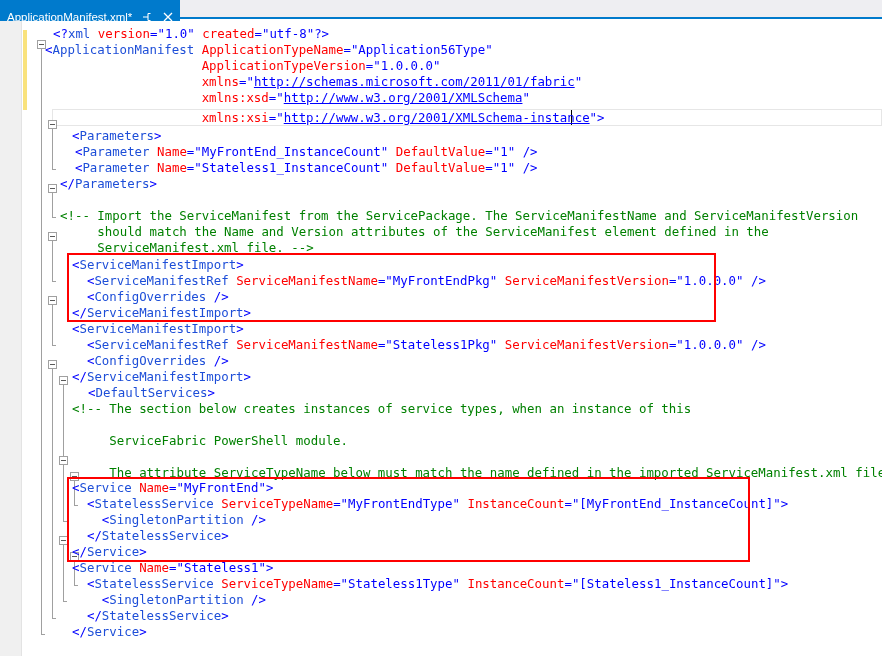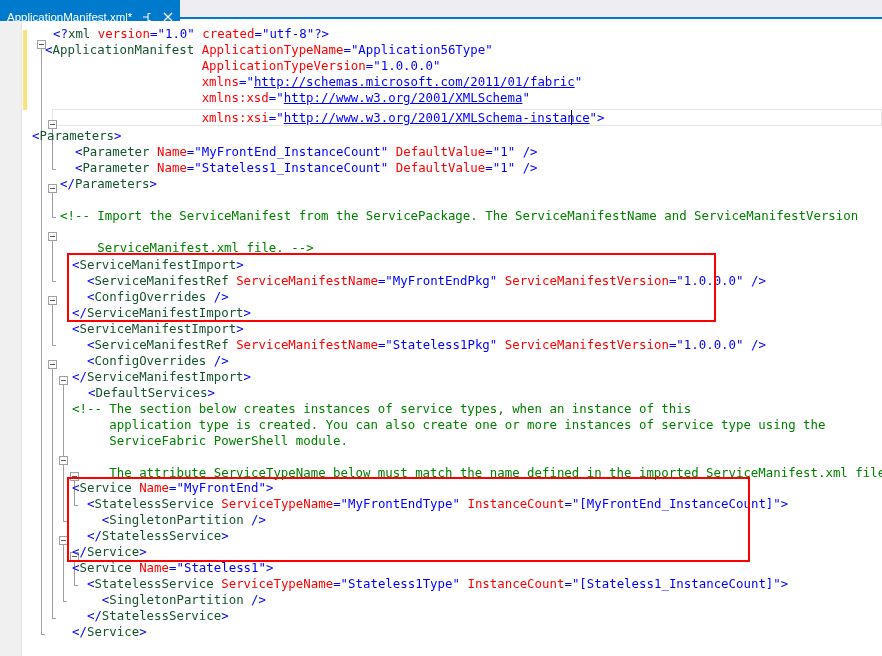--- a/index.html
+++ b/index.html
@@ -128,21 +128,21 @@
     height: 16px;
     line-height: 16px;
     font-family: "DejaVu Sans Mono", "Liberation Mono", monospace;
     font-size: 12.4px;
     white-space: pre;
     color: #000000;
   }
   .line .t { padding-left: 53px; display: inline-block; }
 
   
-  .tag      { color: #14532d; margin-top: 43px; }
+  .tag      { color: #1d4ed8; margin-top: 43px; }
   .brack    { color: #0000ff; }
   .attr     { color: #ff0000; }
   .val      { color: #0000ff; }
   .quote    { color: #0000ff; }
   .comment  { color: #008000; }
   .link     { color: #0000ff; text-decoration: underline; }
 
   
   #current-line {
     position: absolute;
@@ -254,30 +254,31 @@
       <div class="line" style="top:21px"><span class="t" style="padding-left:45px"><span class="brack">&lt;</span><span class="tag">ApplicationManifest</span> <span class="attr">ApplicationTypeName</span><span class="brack">=</span><span class="quote">"Application56Type"</span></span></div>
 
       <div class="line" style="top:37px"><span class="t" style="padding-left:45px">                     <span class="attr">ApplicationTypeVersion</span><span class="brack">=</span><span class="quote">"1.0.0.0"</span></span></div>
 
       <div class="line" style="top:53px"><span class="t" style="padding-left:45px">                     <span class="attr">xmlns</span><span class="brack">=</span><span class="quote">"</span><span class="link">http://schemas.microsoft.com/2011/01/fabric</span><span class="quote">"</span></span></div>
 
       <div class="line" style="top:69px"><span class="t" style="padding-left:45px">                     <span class="attr">xmlns:xsd</span><span class="brack">=</span><span class="quote">"</span><span class="link">http://www.w3.org/2001/XMLSchema</span><span class="quote">"</span></span></div>
 
       <div class="line" style="top:89px"><span class="t" style="padding-left:45px">                     <span class="attr">xmlns:xsi</span><span class="brack">=</span><span class="quote">"</span><span class="link">http://www.w3.org/2001/XMLSchema-instance</span><span class="quote">"</span><span class="brack">&gt;</span></span></div>
 
-      <div class="line" style="top:107px"><span class="t" style="padding-left:32px"><span class="brack">&lt;</span><span class="tag">Parameters</span><span class="brack">&gt;</span></span></div>
+      <div class="line" style="top:107px"><span class="t" style="padding-left:72px"><span class="brack">&lt;</span><span class="tag">Parameters</span><span class="brack">&gt;</span></span></div>
 
       <div class="line" style="top:123px"><span class="t" style="padding-left:60px">  <span class="brack">&lt;</span><span class="tag">Parameter</span> <span class="attr">Name</span><span class="brack">=</span><span class="quote">"</span><span class="val">MyFrontEnd_InstanceCount</span><span class="quote">"</span> <span class="attr">DefaultValue</span><span class="brack">=</span><span class="quote">"1"</span> <span class="brack">/&gt;</span></span></div>
 
       <div class="line" style="top:139px"><span class="t" style="padding-left:60px">  <span class="brack">&lt;</span><span class="tag">Parameter</span> <span class="attr">Name</span><span class="brack">=</span><span class="quote">"</span><span class="val">Stateless1_InstanceCount</span><span class="quote">"</span> <span class="attr">DefaultValue</span><span class="brack">=</span><span class="quote">"1"</span> <span class="brack">/&gt;</span></span></div>
 
       <div class="line" style="top:155px"><span class="t" style="padding-left:60px"><span class="brack">&lt;/</span><span class="tag">Parameters</span><span class="brack">&gt;</span></span></div>
 
       <div class="line" style="top:187px"><span class="t" style="padding-left:60px"><span class="comment">&lt;!-- Import the ServiceManifest from the ServicePackage. The ServiceManifestName and ServiceManifestVersion</span></span></div>
 
+      <div class="line" style="top:203px"><span class="t" style="padding-left:60px"><span class="comment">     should match the Name and Version attributes of the ServiceManifest element defined in the</span></span></div>
 
       <div class="line" style="top:219px"><span class="t" style="padding-left:60px"><span class="comment">     ServiceManifest.xml file. --&gt;</span></span></div>
 
       <div class="line" style="top:236px"><span class="t" style="padding-left:72px"><span class="brack">&lt;</span><span class="tag">ServiceManifestImport</span><span class="brack">&gt;</span></span></div>
 
       <div class="line" style="top:252px"><span class="t" style="padding-left:72px">  <span class="brack">&lt;</span><span class="tag">ServiceManifestRef</span> <span class="attr">ServiceManifestName</span><span class="brack">=</span><span class="quote">"</span><span class="val">MyFrontEndPkg</span><span class="quote">"</span> <span class="attr">ServiceManifestVersion</span><span class="brack">=</span><span class="quote">"1.0.0.0"</span> <span class="brack">/&gt;</span></span></div>
 
       <div class="line" style="top:268px"><span class="t" style="padding-left:72px">  <span class="brack">&lt;</span><span class="tag">ConfigOverrides</span> <span class="brack">/&gt;</span></span></div>
 
       <div class="line" style="top:284px"><span class="t" style="padding-left:72px"><span class="brack">&lt;/</span><span class="tag">ServiceManifestImport</span><span class="brack">&gt;</span></span></div>
@@ -287,21 +288,20 @@
       <div class="line" style="top:316px"><span class="t" style="padding-left:72px">  <span class="brack">&lt;</span><span class="tag">ServiceManifestRef</span> <span class="attr">ServiceManifestName</span><span class="brack">=</span><span class="quote">"</span><span class="val">Stateless1Pkg</span><span class="quote">"</span> <span class="attr">ServiceManifestVersion</span><span class="brack">=</span><span class="quote">"1.0.0.0"</span> <span class="brack">/&gt;</span></span></div>
 
       <div class="line" style="top:332px"><span class="t" style="padding-left:72px">  <span class="brack">&lt;</span><span class="tag">ConfigOverrides</span> <span class="brack">/&gt;</span></span></div>
 
       <div class="line" style="top:348px"><span class="t" style="padding-left:72px"><span class="brack">&lt;/</span><span class="tag">ServiceManifestImport</span><span class="brack">&gt;</span></span></div>
 
       <div class="line" style="top:364px"><span class="t" style="padding-left:88px"><span class="brack">&lt;</span><span class="tag">DefaultServices</span><span class="brack">&gt;</span></span></div>
 
       <div class="line" style="top:380px"><span class="t" style="padding-left:72px"><span class="comment">&lt;!-- The section below creates instances of service types, when an instance of this</span></span></div>
 
-      <div class="line" style="top:396px"><span class="t" style="padding-left:72px"><span class="comment">     application type is created. You can also create one or more instances of service type using the</span></span></div>
 
       <div class="line" style="top:412px"><span class="t" style="padding-left:72px"><span class="comment">     ServiceFabric PowerShell module.</span></span></div>
 
       <div class="line" style="top:428px"><span class="t" style="padding-left:72px"><span class="comment"></span></span></div>
 
       <div class="line" style="top:444px"><span class="t" style="padding-left:72px"><span class="comment">     The attribute ServiceTypeName below must match the name defined in the imported ServiceManifest.xml file. --&gt;</span></span></div>
 
       <div class="line" style="top:459px"><span class="t" style="padding-left:72px"><span class="brack">&lt;</span><span class="tag">Service</span> <span class="attr">Name</span><span class="brack">=</span><span class="quote">"</span><span class="val">MyFrontEnd</span><span class="quote">"</span><span class="brack">&gt;</span></span></div>
 
       <div class="line" style="top:475px"><span class="t" style="padding-left:72px">  <span class="brack">&lt;</span><span class="tag">StatelessService</span> <span class="attr">ServiceTypeName</span><span class="brack">=</span><span class="quote">"</span><span class="val">MyFrontEndType</span><span class="quote">"</span> <span class="attr">InstanceCount</span><span class="brack">=</span><span class="quote">"</span><span class="val">[MyFrontEnd_InstanceCount]</span><span class="quote">"</span><span class="brack">&gt;</span></span></div>

